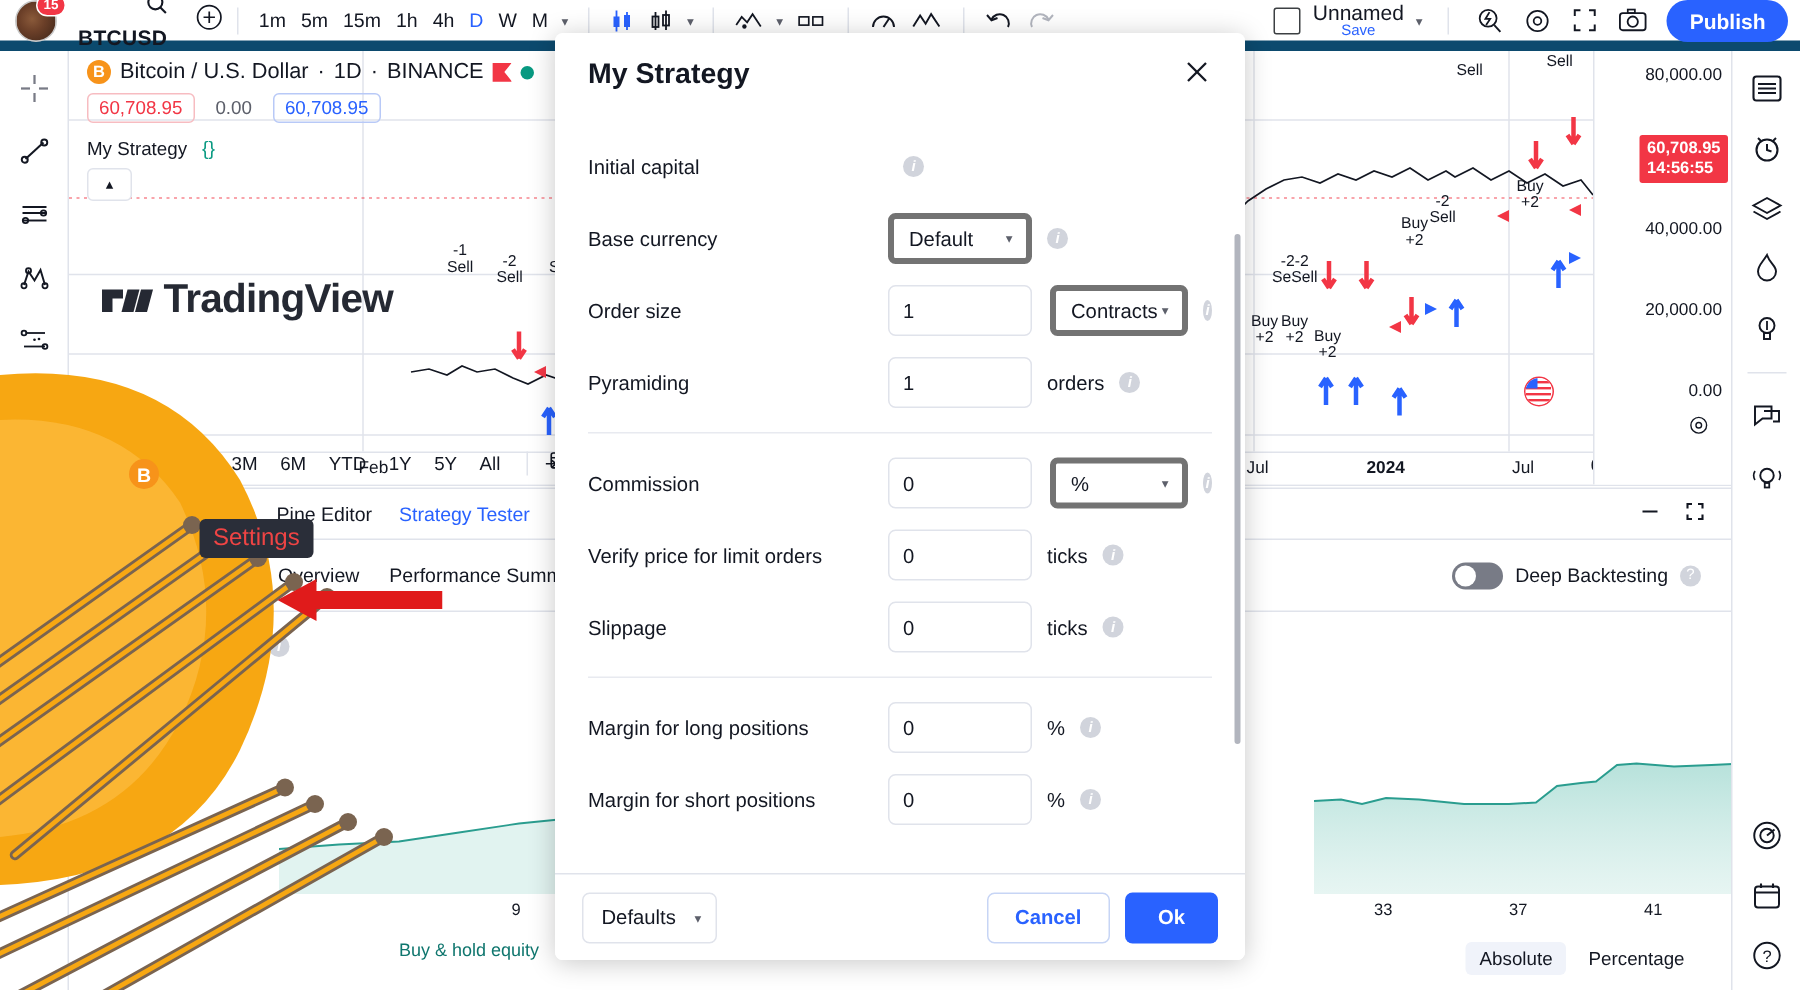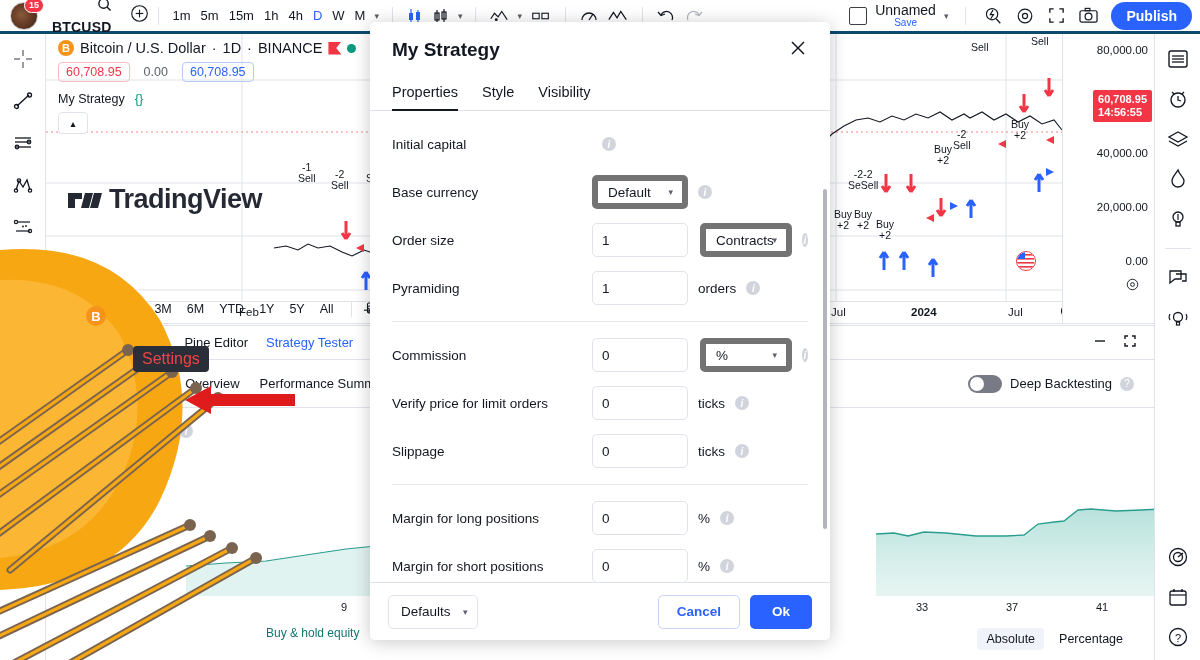--- a/index.html
+++ b/index.html
@@ -7,21 +7,21 @@
     width: 1200px; height: 660px;
     font-family: "Liberation Sans", sans-serif;
     background: #ffffff;
     overflow: hidden;
   }
   #app { position: relative; width: 1200px; height: 660px; background:#fff; }
 
   
   .topbar {
     position:absolute; top:0; left:0; width:1200px; height:34px;
-    background:#fff; border-bottom:3px solid #0c4a6e;
+    background:#fff; border-bottom:7px solid #0c4a6e;
     display:flex; align-items:center; z-index:30;
   }
   .avatar-wrap { position:relative; margin-left:10px; width:28px; height:28px; }
   .avatar {
     width:28px;height:28px;border-radius:50%;
     background: radial-gradient(circle at 40% 45%, #8a5a3a 0%, #6b3f28 40%, #3c2418 100%);
     border:1px solid #c9c9c9;
   }
   .avatar-badge {
     position:absolute; top:-4px; right:-6px;
@@ -229,21 +229,21 @@
   .fgroup { padding:14px 0; border-bottom:1px solid #e8eaf0; }
   .frow { display:flex; align-items:center; height:38px; margin-bottom:10px; }
   .frow:last-child { margin-bottom:0; }
   .flabel { font-size:13.5px; color:#131722; width:200px; flex-shrink:0;}
   .finput {
     width:96px; height:34px; border:1px solid #e0e3eb; border-radius:5px;
     font-size:13.5px; color:#131722; padding:0 9px; outline:none;
     font-family:"Liberation Sans", sans-serif; background:#fff;
   }
   .fselect {
-    height:34px; border:6px solid #737373; border-radius:5px; background:#fff;
+    height:34px; border:4px solid #737373; border-radius:5px; background:#fff;
     font-size:13.5px; color:#131722; padding:0 24px 0 10px; cursor:pointer;
     display:flex; align-items:center; position:relative; min-width:92px;text-align:center;
   }
   .fselect .cv { font-size:9px; position:absolute; right:9px; color:#5d606b;}
   .fsuffix { font-size:13.5px; color:#131722; margin-left:10px; }
   .fhelp { margin-left:10px; }
   .modal-foot {
     height:58px; border-top:1px solid #e0e3eb; display:flex; align-items:center;
     padding:0 18px; flex-shrink:0; background:#fff;
   }
@@ -855,25 +855,20 @@
     <div class="modal-head">
       <span class="modal-title">My Strategy</span>
       <span class="modal-close">
         <svg width="20" height="20" viewBox="0 0 20 20">
           <line x1="4" y1="4" x2="16" y2="16" stroke="#131722" stroke-width="1.5"></line>
           <line x1="16" y1="4" x2="4" y2="16" stroke="#131722" stroke-width="1.5"></line>
           </svg>
       </span>
     </div>
 
-    <div class="modal-tabs">
-      <span class="mtab active">Properties</span>
-      <span class="mtab">Style</span>
-      <span class="mtab">Visibility</span>
-    </div>
 
     <div class="modal-body">
       <div class="mscroll"></div>
 
       <div class="fgroup">
         <div class="frow">
           <span class="flabel">Initial capital</span>
           <span class="fhelp i-ic">i</span>
         </div>
         <div class="frow">

